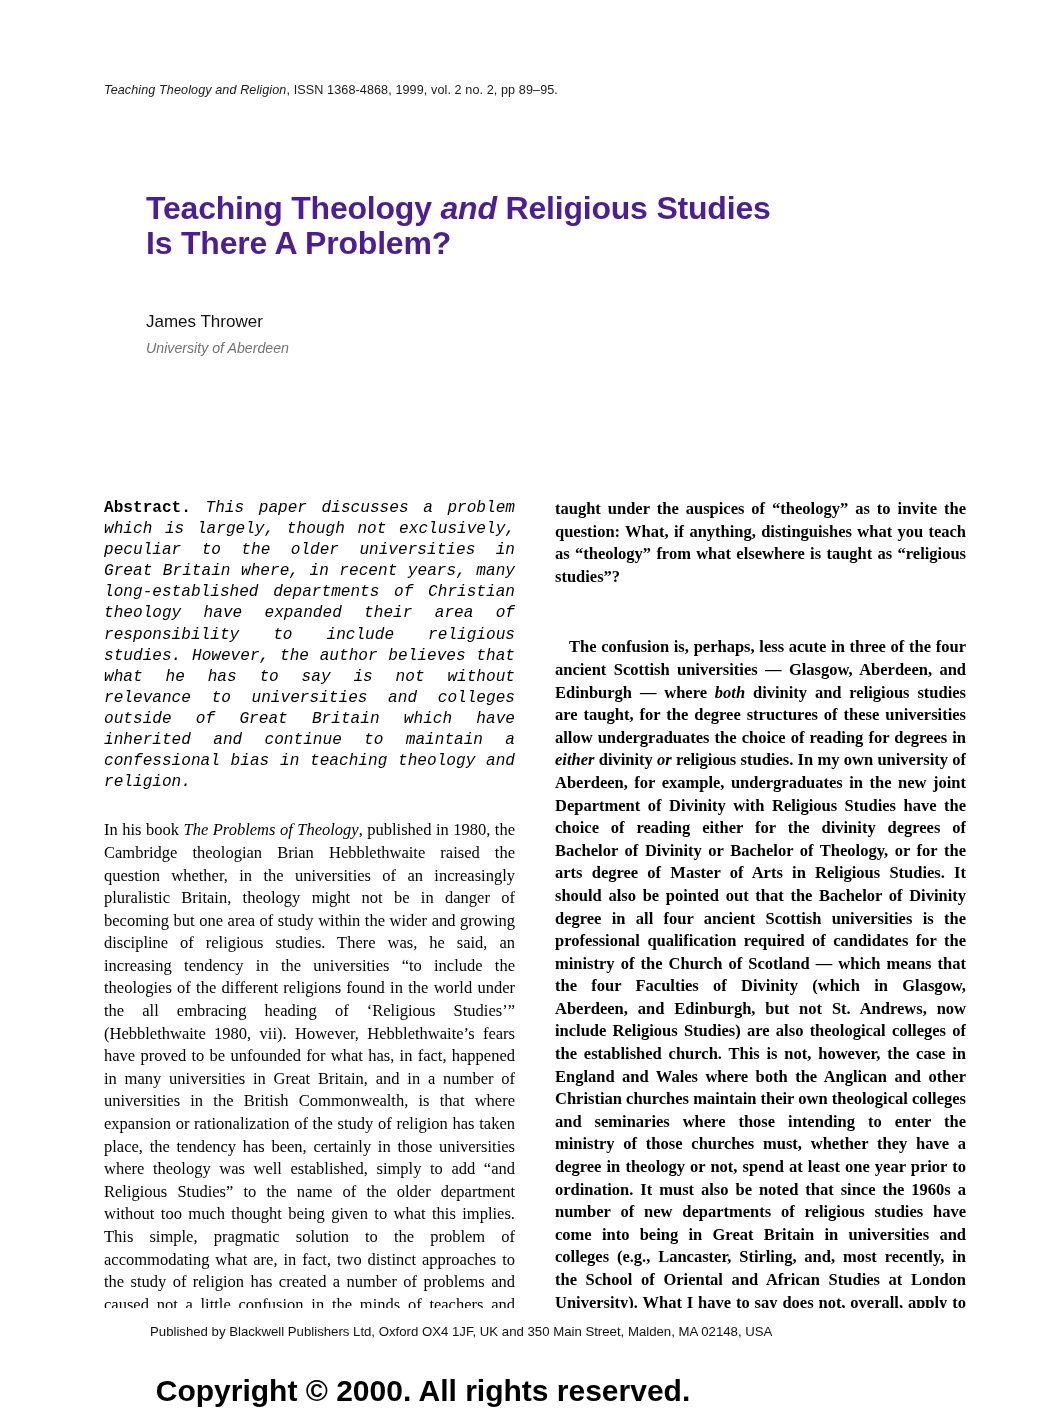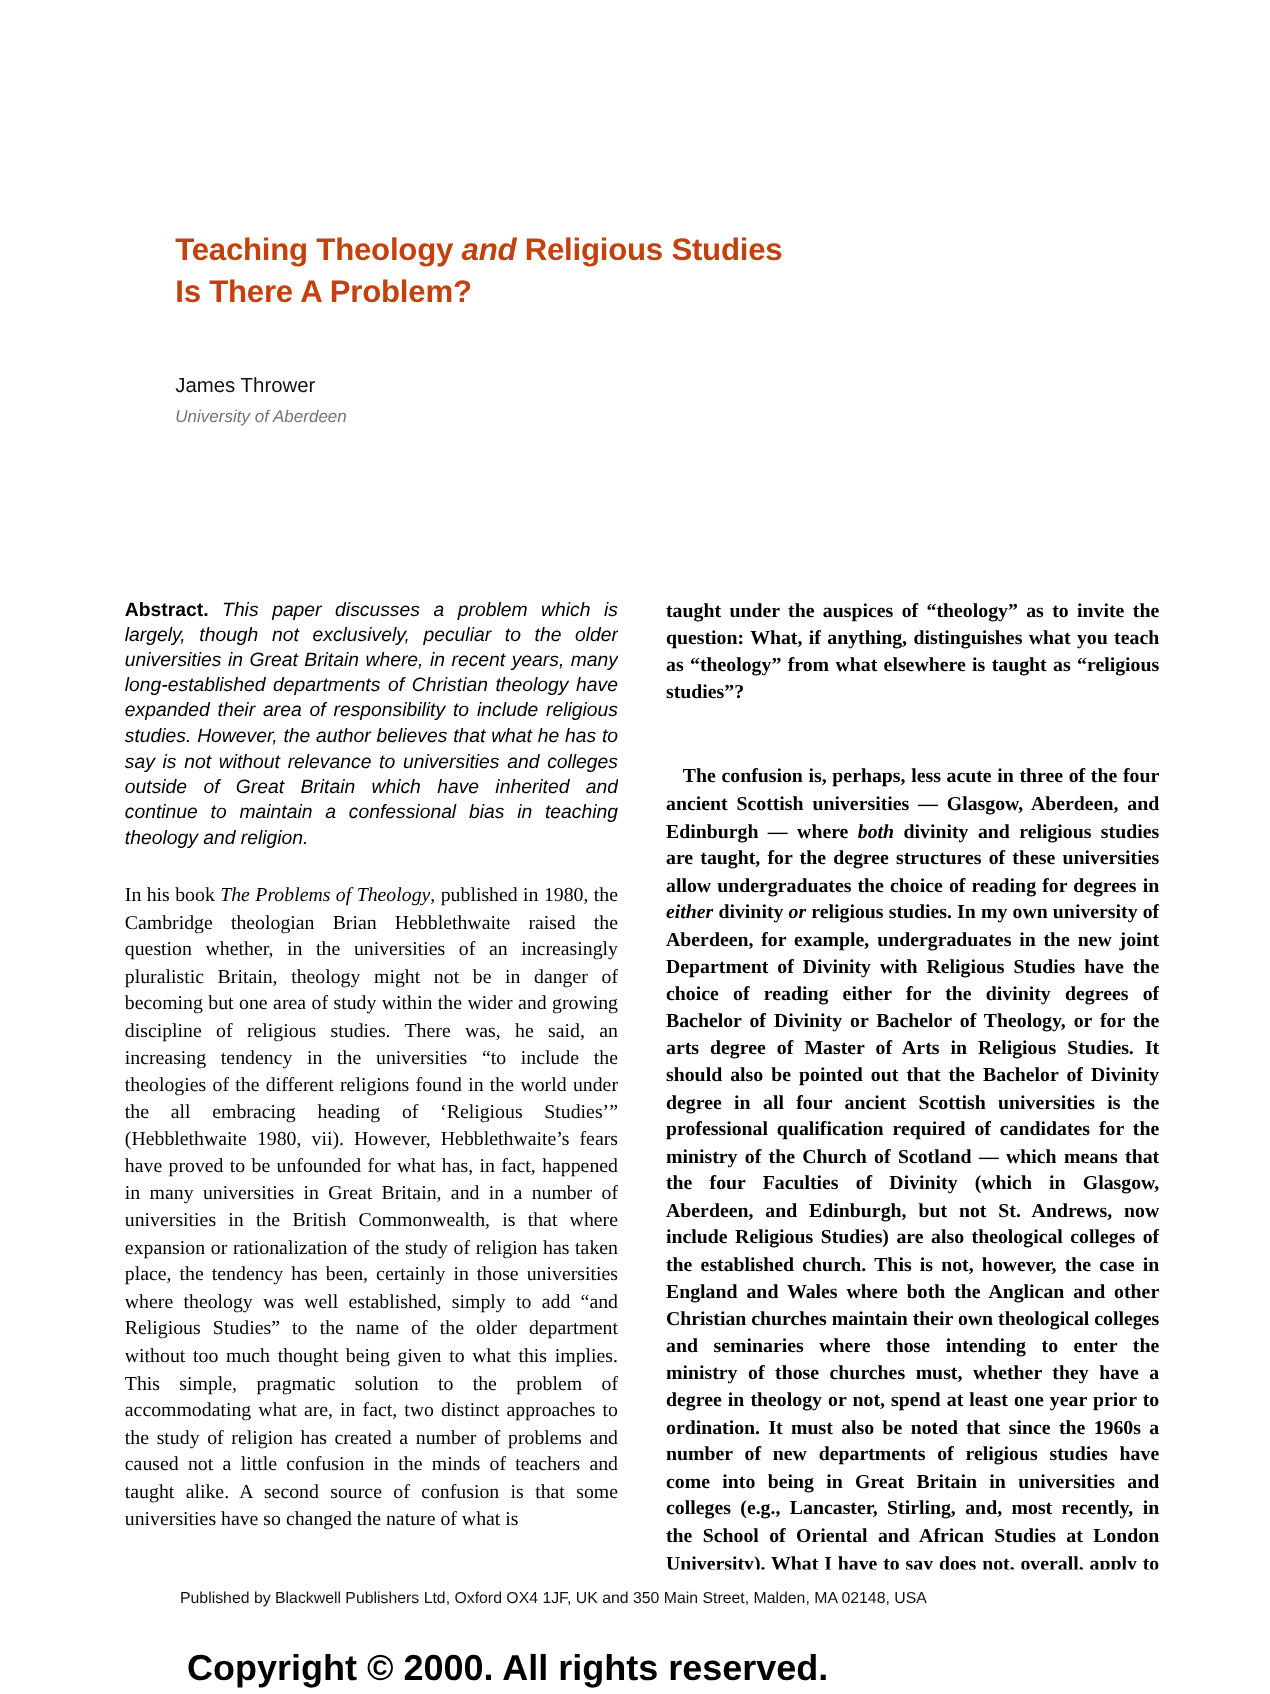--- a/index.html
+++ b/index.html
@@ -40,24 +40,24 @@
   
   .title-block {
     position: absolute;
     left: 146px;
     top: 191px;
     width: 700px;
   }
   .article-title {
     font-family: "Liberation Sans", sans-serif;
     font-weight: bold;
-    font-size: 26px;
+    font-size: 32px;
     line-height: 35px;
     letter-spacing: -0.2px;
-    color: #c2410c;
+    color: #4c1d95;
     margin: 0;
   }
   .article-title .em {
     font-style: italic;
   }
 
   
   .author-block {
     position: absolute;
     left: 146px;
@@ -90,21 +90,21 @@
     position: absolute;
     top: 0;
     width: 411px;
     height: 810px;
     overflow: hidden;
   }
   .col-left  { left: 0px; }
   .col-right { left: 451px; font-weight: bold; }
 
   .abstract {
-    font-family: Liberation Sans, sans-serif;
+    font-family: Liberation Mono, monospace;
     font-style: italic;
     font-size: 16.1px;
     line-height: 21.1px;
     text-align: justify;
     text-justify: inter-word;
     margin: 0 0 26px 0;
     color: #000;
   }
   .abstract .lead {
     font-style: normal;
@@ -159,20 +159,23 @@
     font-weight: bold;
     font-size: 30px;
     color: #000;
   }
 </style>
 </head>
 <body>
 
 <div class="page">
 
+  <div class="journal-line">
+    <span class="jtitle">Teaching Theology and Religion</span><span>, ISSN 1368-4868, 1999, vol. 2 no. 2, pp 89–95.</span>
+  </div>
 
   <div class="title-block">
     <h1 class="article-title">
       <span><span>Teaching Theology </span><span class="em">and</span><span> Religious Studies</span></span><br>
       <span>Is There A Problem?</span>
     </h1>
   </div>
 
   <div class="author-block">
     <div class="author-name">James Thrower</div>

